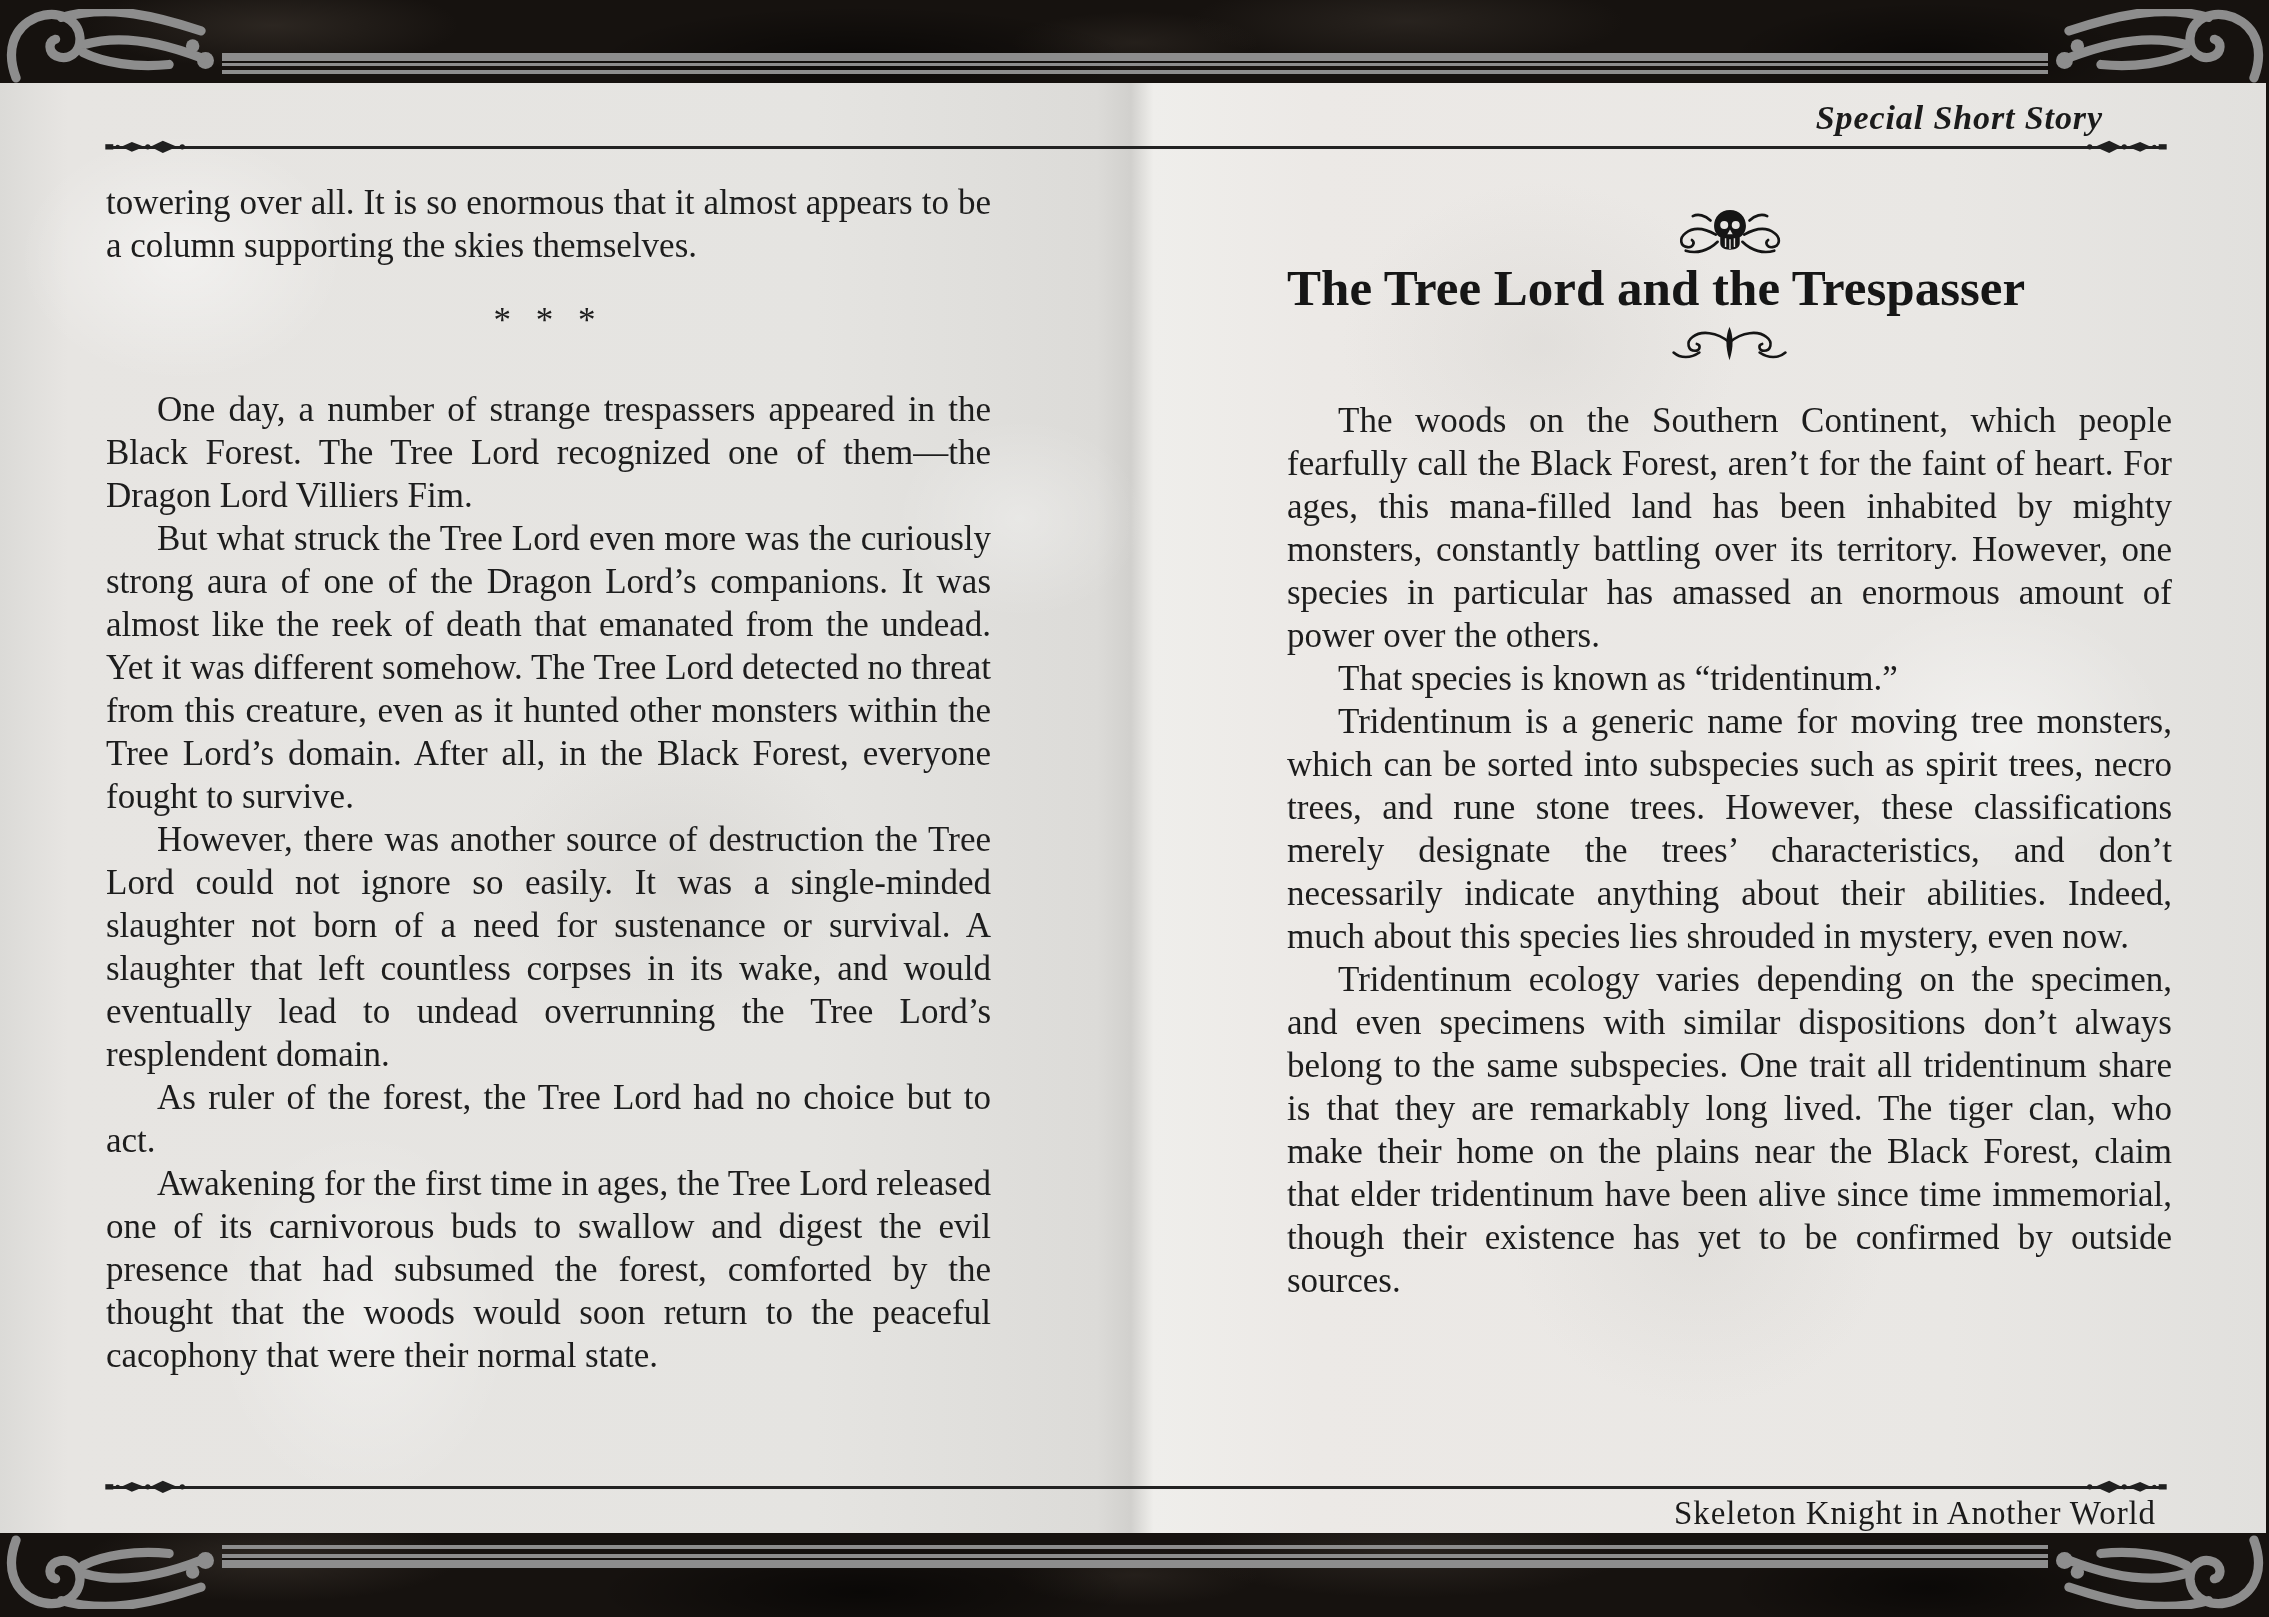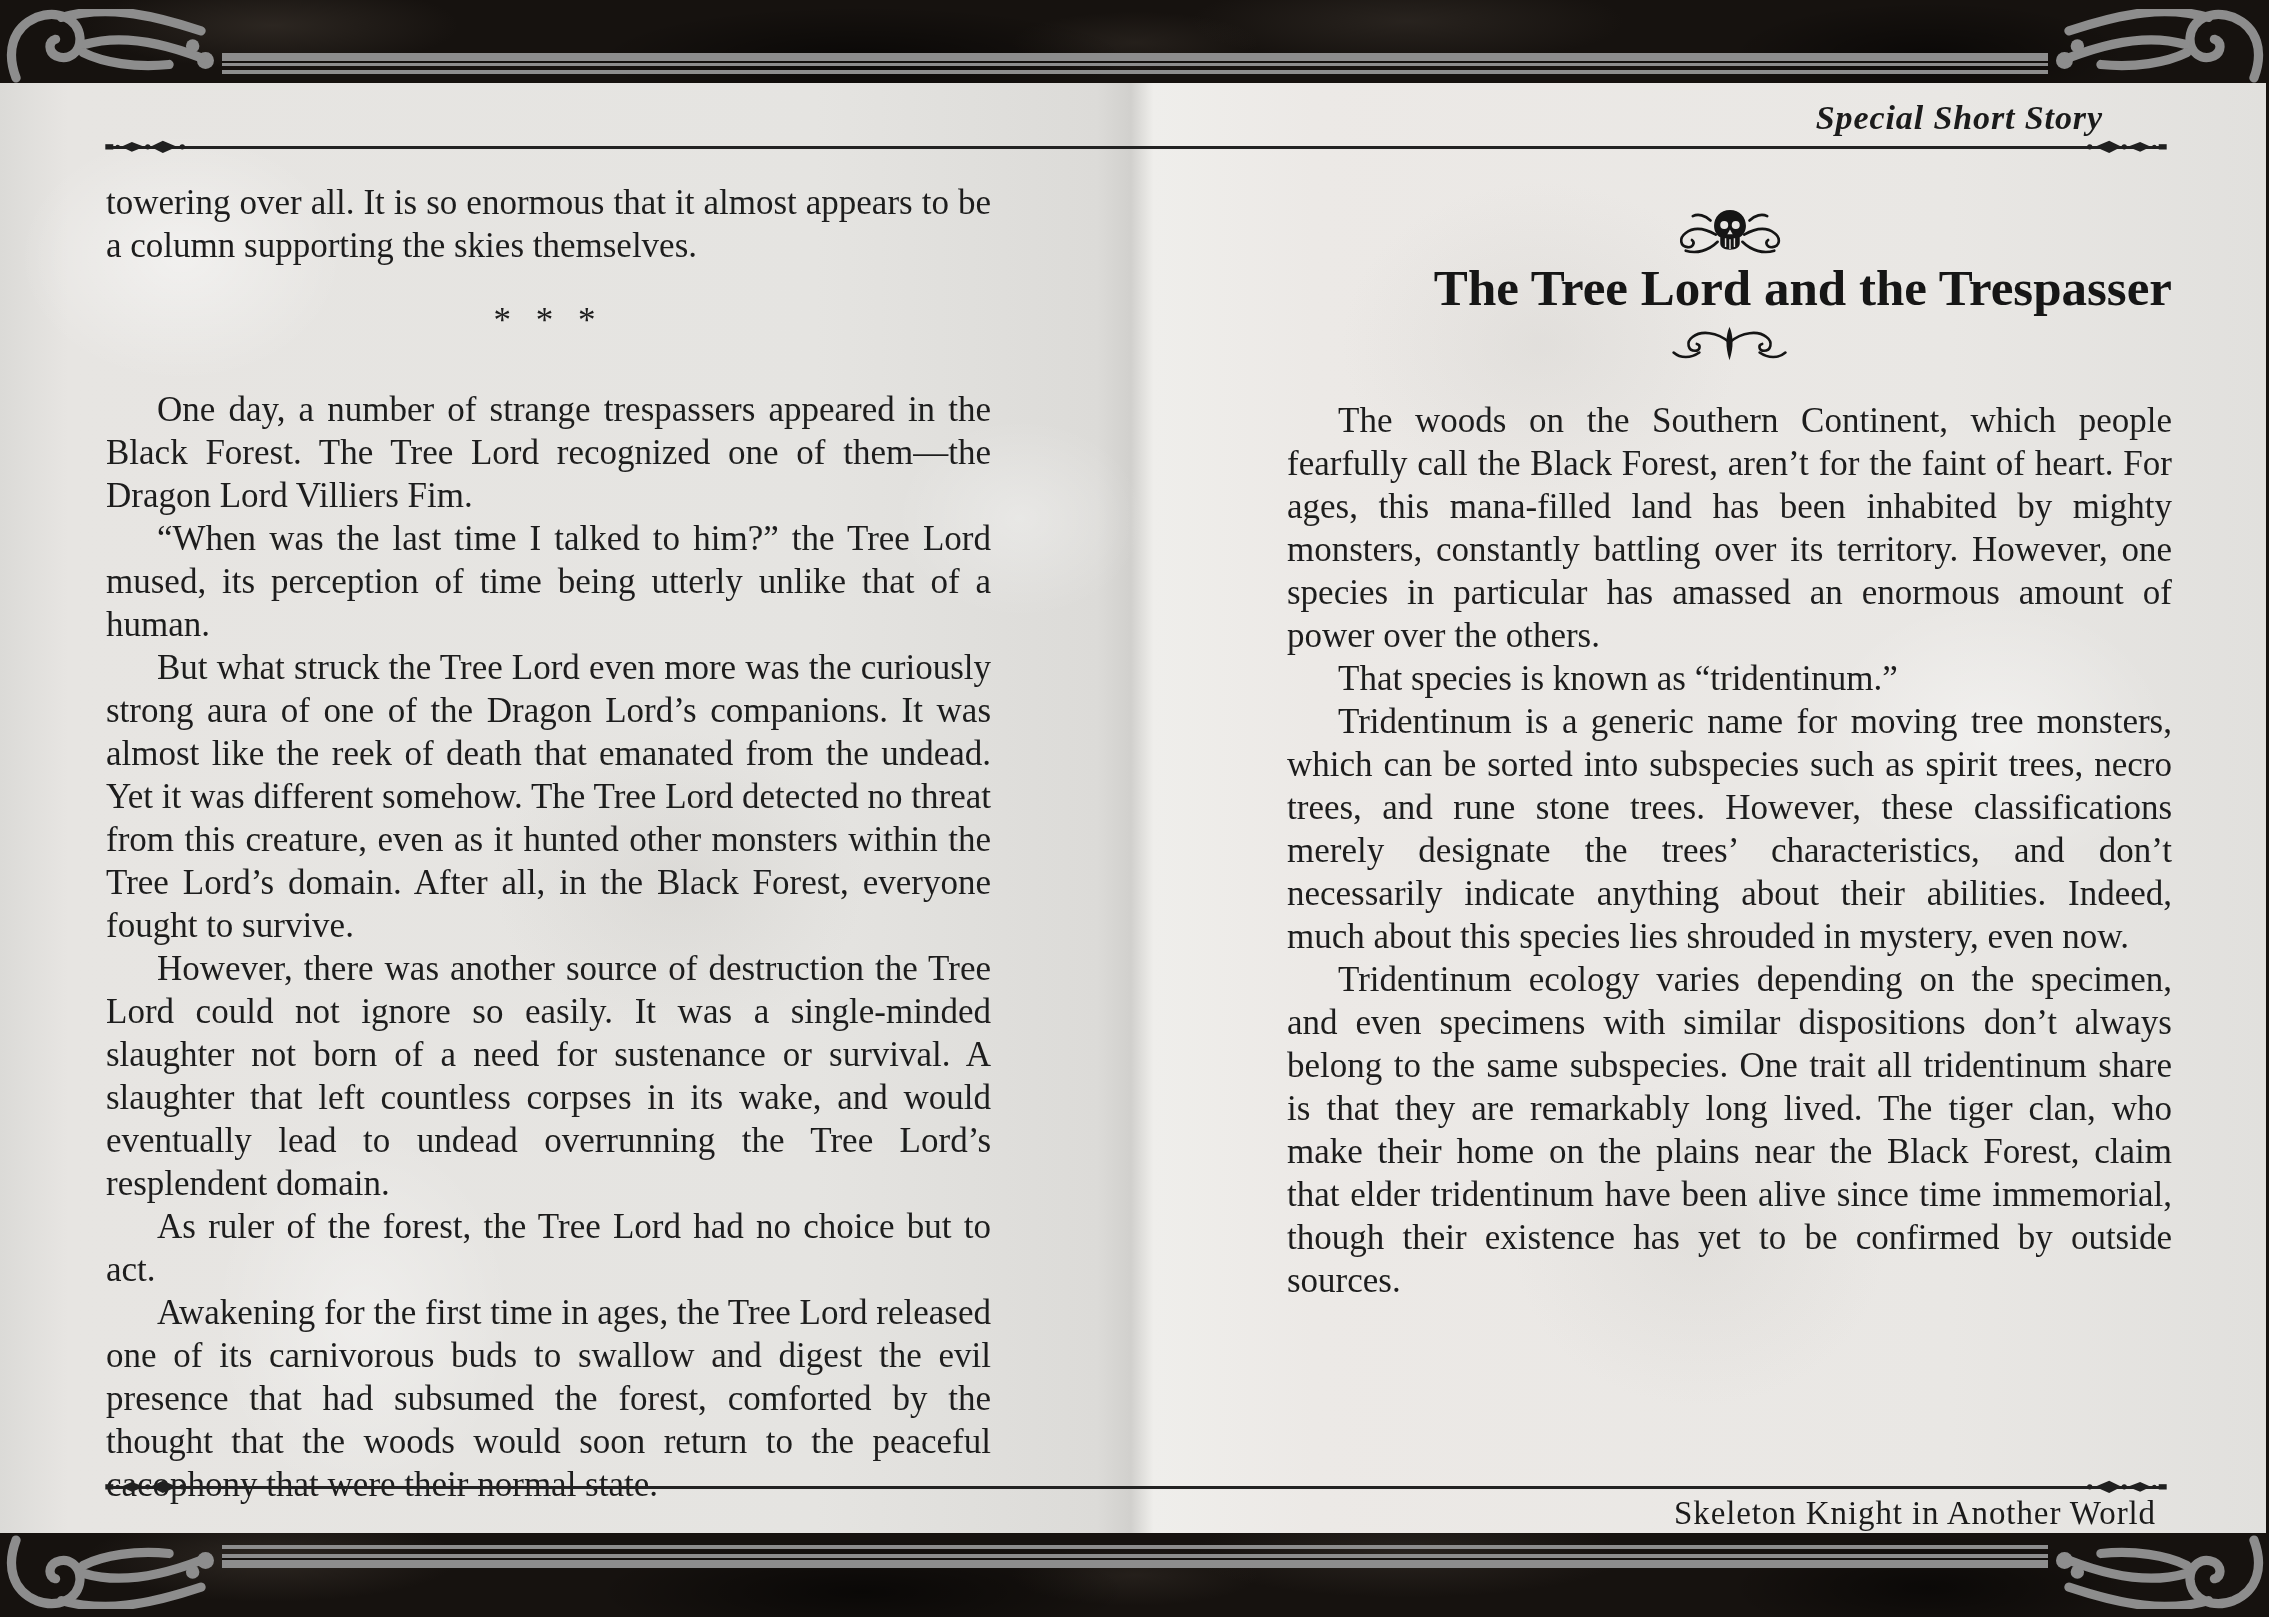--- a/index.html
+++ b/index.html
@@ -85,21 +85,21 @@
   .col-right { left:1287px; }
   .col p { text-indent:51px; }
   .col p.cont { text-indent:0; }
   .scene-break {
     text-indent:0 !important; text-align:center;
     margin:32px 0 46px; letter-spacing:8px; font-size:35px;
   }
   .skull-orn { display:block; margin:26.6px auto 0; width:124px; height:49px; }
   .story-title {
     margin-top:5.3px; font-size:51px; line-height:53px; font-weight:bold;
-    text-align:right; white-space:nowrap; color:#161616;
+    text-align:left; white-space:nowrap; color:#161616;
   }
   .flourish-orn { display:block; margin:10.6px auto 0; width:133px; height:37px; }
   .col-right p.first { margin-top:37px; }
 </style>
 </head>
 <body>
 
 <svg width="0" height="0" style="position:absolute">
   <defs>
     <g id="corner-scroll">
@@ -173,21 +173,20 @@
       </svg>
     <svg class="r" viewBox="0 0 92 20">
         <use href="#rule-orn"></use>
       </svg>
   </div>
 
   <div class="col col-left">
     <p class="cont">towering over all. It is so enormous that it almost appears to be a column supporting the skies themselves.</p>
     <p class="scene-break">* * *</p>
     <p>One day, a number of strange trespassers appeared in the Black Forest. The Tree Lord recognized one of them—the Dragon Lord Villiers Fim.</p>
-    <p>“When was the last time I talked to him?” the Tree Lord mused, its perception of time being utterly unlike that of a human.</p>
     <p>But what struck the Tree Lord even more was the curiously strong aura of one of the Dragon Lord’s companions. It was almost like the reek of death that emanated from the undead. Yet it was different somehow. The Tree Lord detected no threat from this creature, even as it hunted other monsters within the Tree Lord’s domain. After all, in the Black Forest, everyone fought to survive.</p>
     <p>However, there was another source of destruction the Tree Lord could not ignore so easily. It was a single-minded slaughter not born of a need for sustenance or survival. A slaughter that left countless corpses in its wake, and would eventually lead to undead overrunning the Tree Lord’s resplendent domain.</p>
     <p>As ruler of the forest, the Tree Lord had no choice but to act.</p>
     <p>Awakening for the first time in ages, the Tree Lord released one of its carnivorous buds to swallow and digest the evil presence that had subsumed the forest, comforted by the thought that the woods would soon return to the peaceful cacophony that were their normal state.</p>
   </div>
 
   <div class="col col-right">
     <svg class="skull-orn" viewBox="0 0 140 55">
         <use href="#skull-orn"></use>
       </svg>

